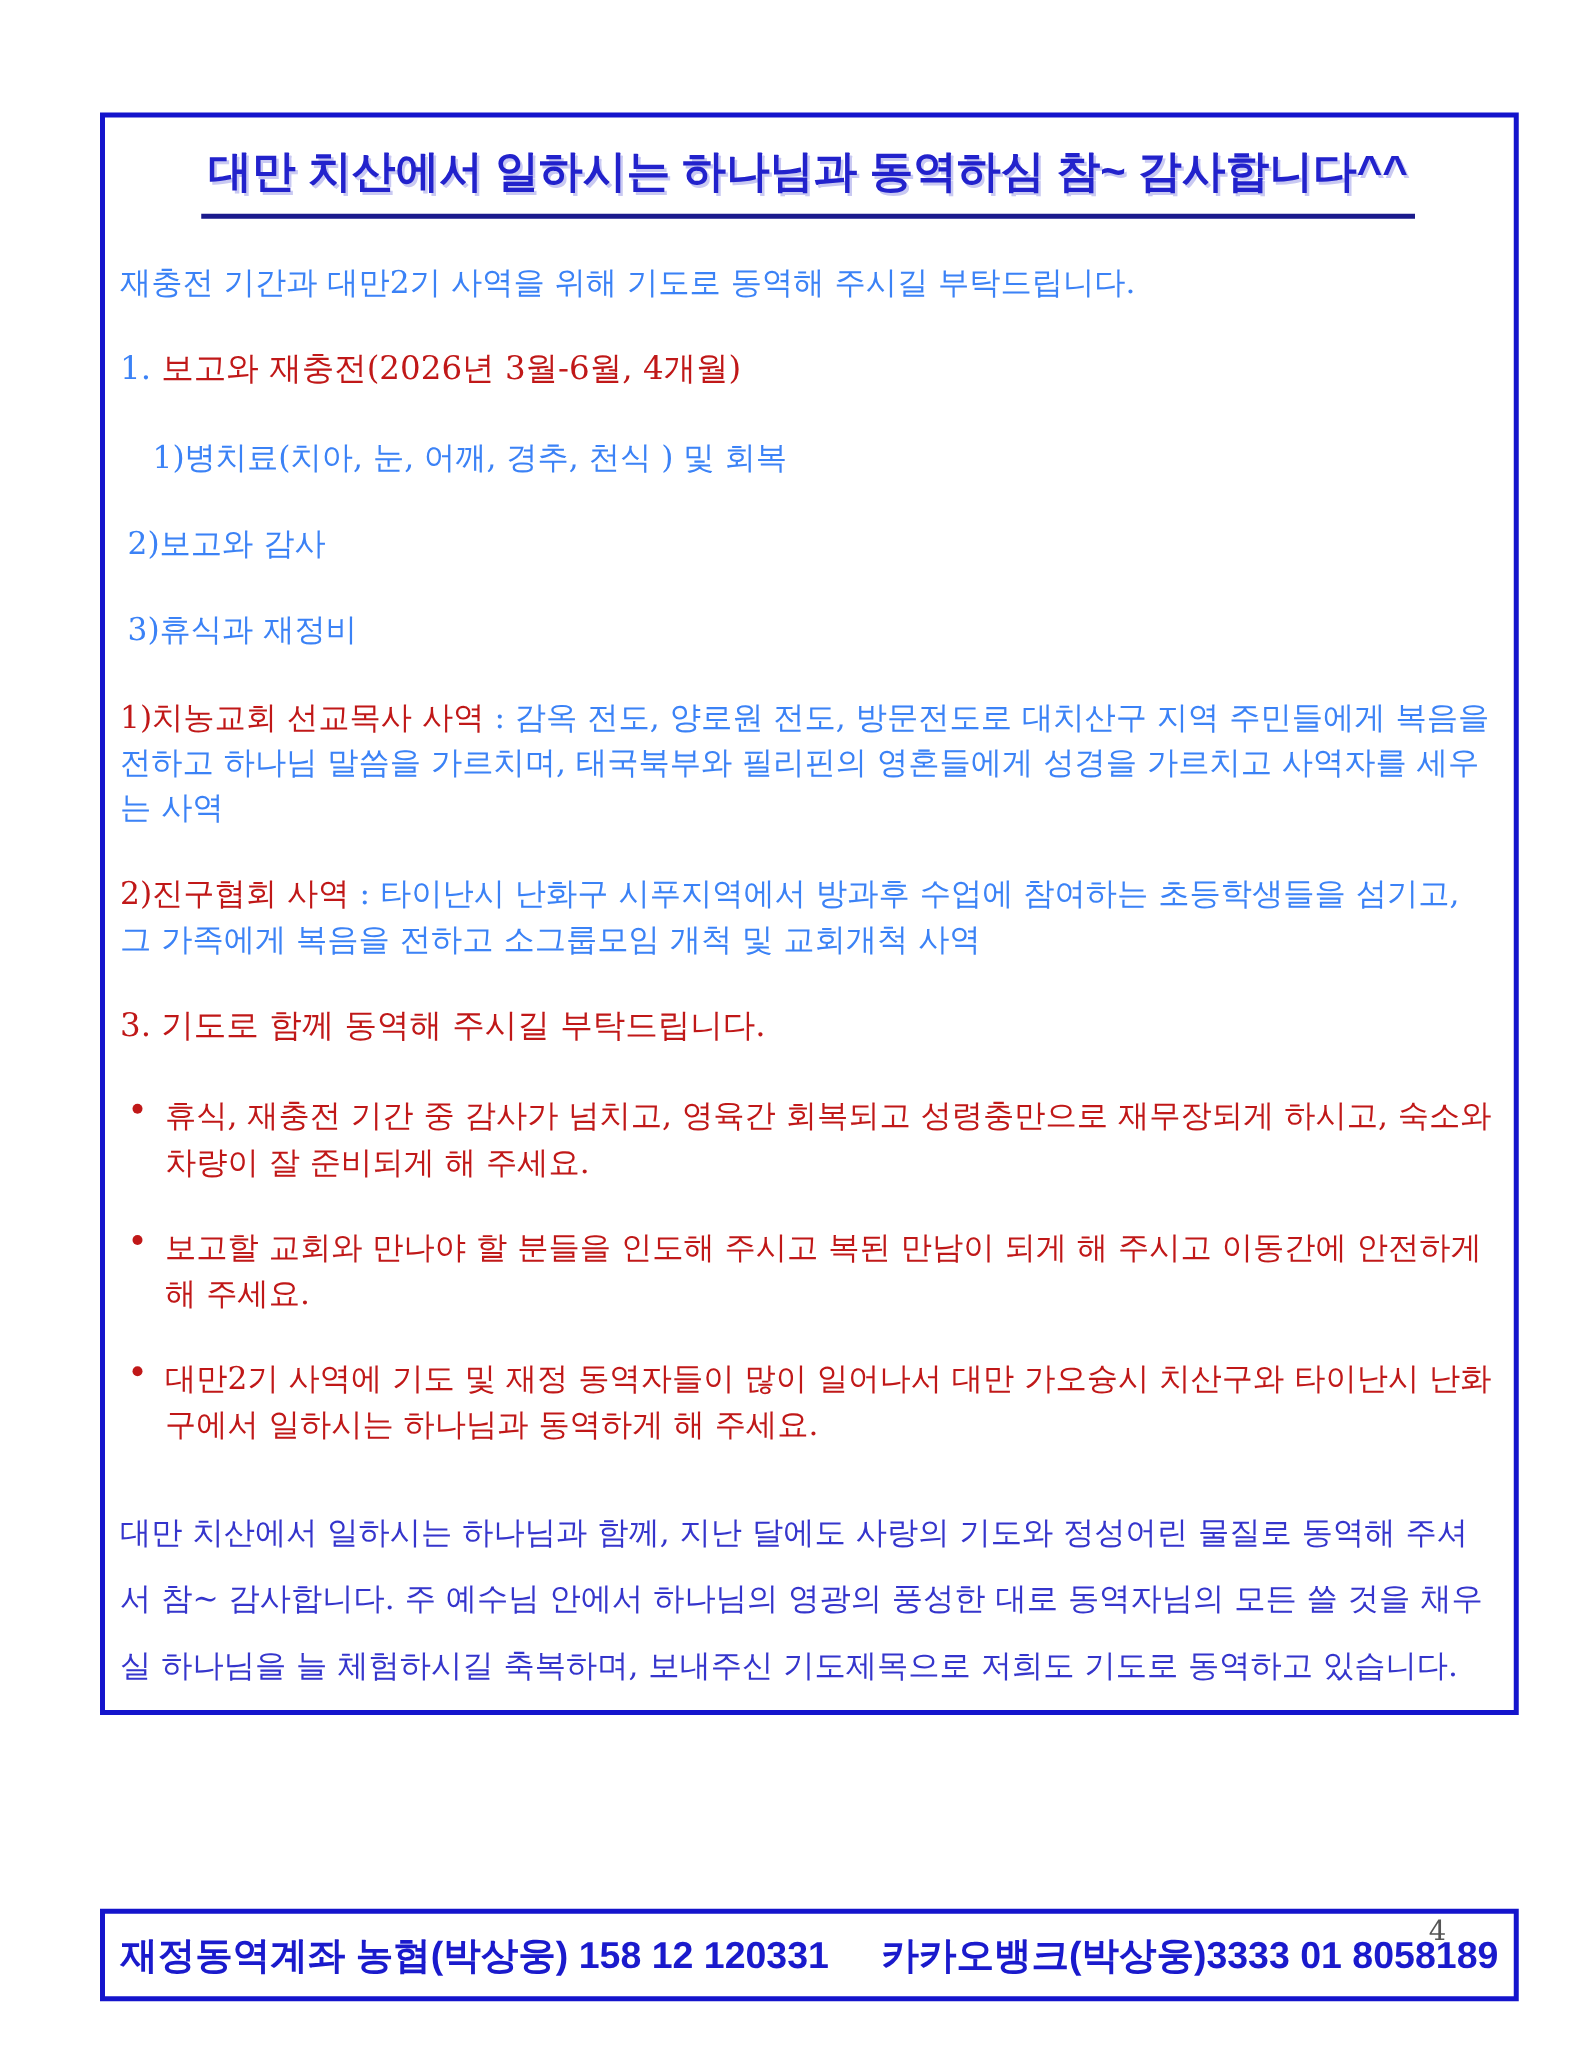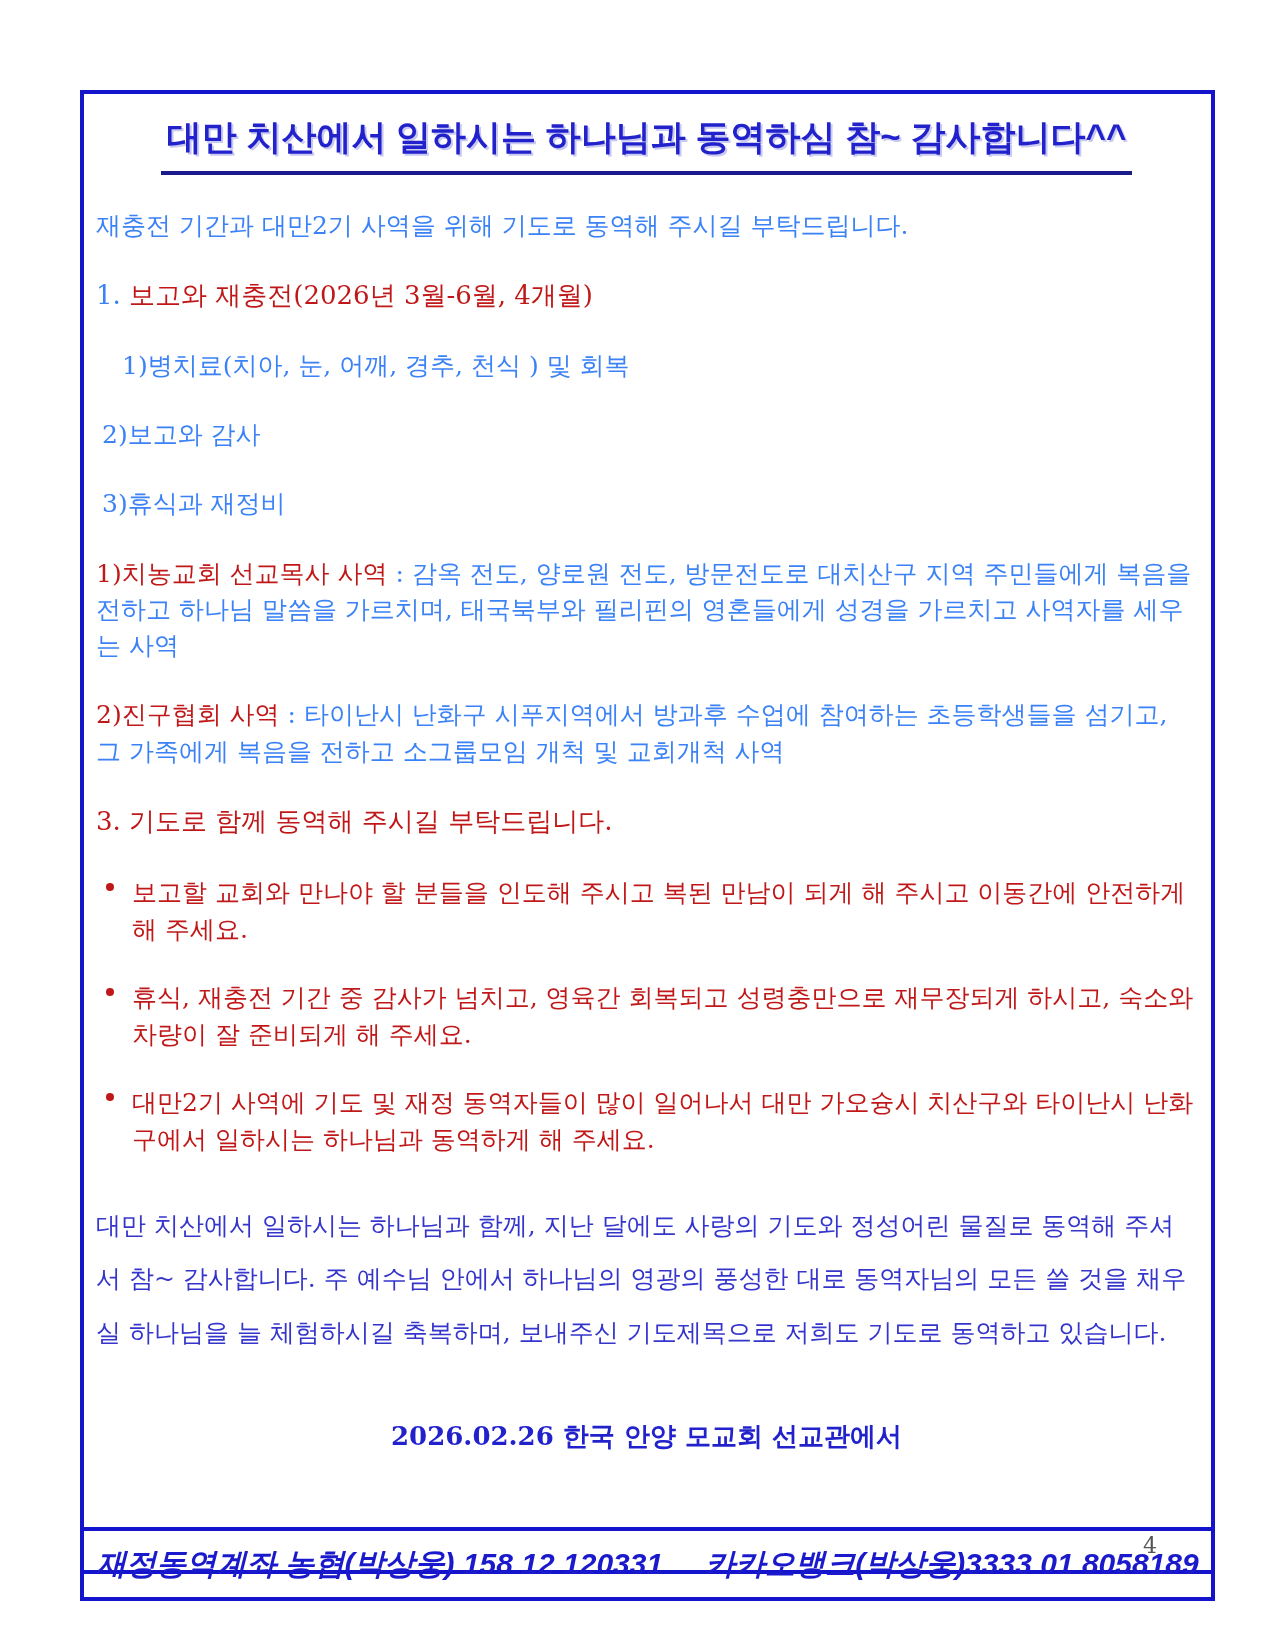--- a/index.html
+++ b/index.html
@@ -6,21 +6,21 @@
   html,body { background:#ffffff; }
   body {
     width:1275px; height:1650px; position:relative;
     font-family:"DejaVu Serif","Liberation Serif",serif;
     color:#2b2b2b;
   }
 
   
   .main-box {
     position:absolute; left:80px; top:90px;
-    width:1135px; height:1484px;
+    width:1135px; height:1282px;
     border:4px solid #1414cc;
     background:#ffffff;
     padding:10px 14px 0 12px;
     overflow:hidden;
   }
 
   
   .title-wrap { text-align:center; margin-top:10px; }
   .doc-title {
     display:inline-block;
@@ -69,21 +69,20 @@
   
   .footer-box {
     position:absolute; left:80px; top:1527px;
     width:1135px; height:74px;
     border:4px solid #1414cc;
     display:flex; align-items:center; justify-content:center;
     gap:42px;
     font-family:"Liberation Sans","DejaVu Sans",sans-serif;
     font-weight:700; font-size:30px; color:#1a1acc;
     white-space:nowrap;
-    font-style:italic;
   }
 
   
   .page-number {
     position:absolute; left:1143px; top:1533px;
     font-family:"DejaVu Serif",serif;
     font-size:22px; color:#555; z-index:5;
   }
 </style>
 </head>
@@ -106,22 +105,22 @@
     <p class="para black" style="padding-left:6px;">3)휴식과 재정비</p>
 
 
     <p class="para"><span class="red">1)치농교회 선교목사 사역</span><span class="black"> :  감옥 전도, 양로원 전도, 방문전도로 대치산구 지역 주민들에게 복음을 전하고 하나님 말씀을 가르치며, 태국북부와 필리핀의 영혼들에게 성경을 가르치고 사역자를 세우는 사역</span></p>
 
     <p class="para"><span class="red">2)진구협회 사역</span><span class="black"> : 타이난시 난화구 시푸지역에서 방과후 수업에 참여하는 초등학생들을 섬기고, 그 가족에게 복음을 전하고 소그룹모임 개척 및 교회개척 사역</span></p>
 
     <p class="para sec-heading red">3. 기도로 함께 동역해 주시길 부탁드립니다.</p>
 
     <ul class="prayer-list">
+      <li><span class="dot"></span><span>휴식, 재충전 기간 중 감사가 넘치고, 영육간 회복되고 성령충만으로 재무장되게 하시고, 숙소와 차량이 잘 준비되게 해 주세요.</span></li>
       <li><span class="dot"></span><span>보고할 교회와 만나야 할 분들을 인도해 주시고 복된 만남이 되게 해 주시고 이동간에 안전하게 해 주세요.</span></li>
-      <li><span class="dot"></span><span>휴식, 재충전 기간 중 감사가 넘치고, 영육간 회복되고 성령충만으로 재무장되게 하시고, 숙소와 차량이 잘 준비되게 해 주세요.</span></li>
       <li><span class="dot"></span><span>대만2기 사역에 기도 및 재정 동역자들이 많이 일어나서 대만 가오슝시 치산구와 타이난시 난화구에서 일하시는 하나님과 동역하게 해 주세요.</span></li>
     </ul>
 
     <p class="closing">대만 치산에서 일하시는 하나님과 함께, 지난 달에도 사랑의 기도와 정성어린 물질로 동역해 주셔서 참~ 감사합니다. 주 예수님 안에서 하나님의 영광의 풍성한 대로 동역자님의 모든 쓸 것을 채우실 하나님을 늘 체험하시길 축복하며, 보내주신 기도제목으로 저희도 기도로 동역하고 있습니다.</p>
 
     <div class="signature">
       <div class="sig-line1">2026.02.26 한국 안양 모교회 선교관에서</div>
 
     </div>
 

